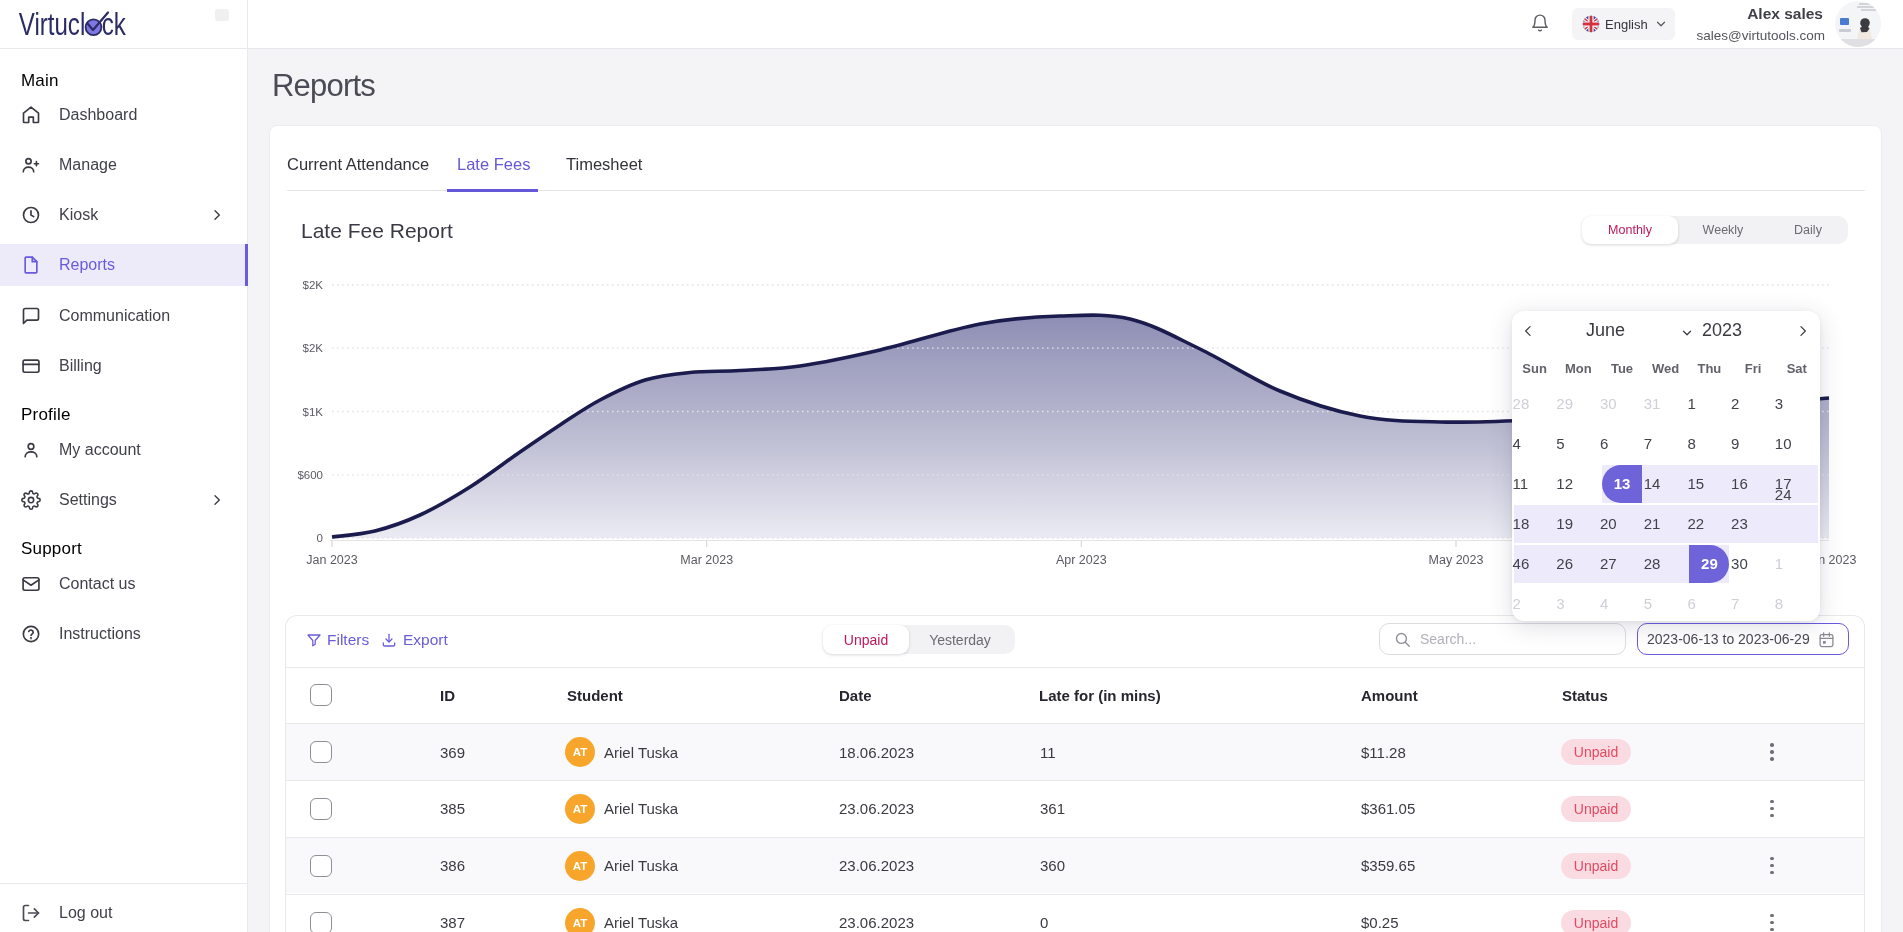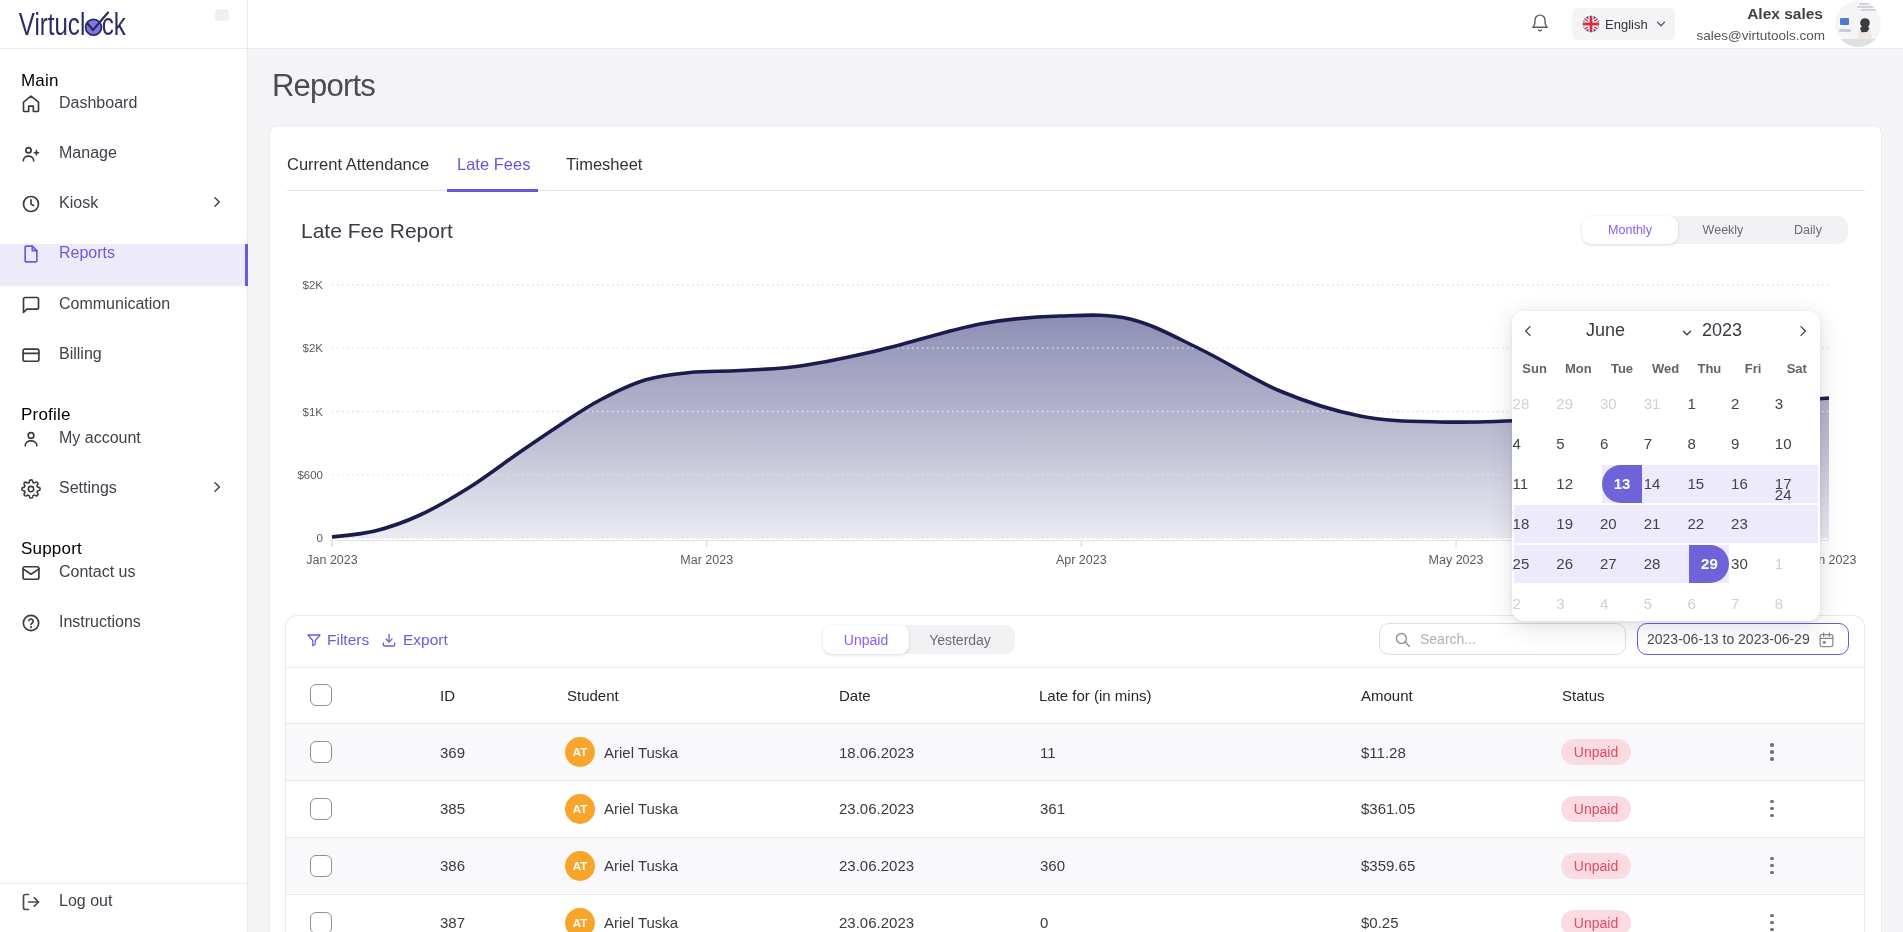--- a/index.html
+++ b/index.html
@@ -5,51 +5,51 @@
 *{margin:0;padding:0;box-sizing:border-box}
 html,body{width:1903px;height:932px;overflow:hidden}
 body{font-family:"Liberation Sans",sans-serif;background:#fff;position:relative;color:#3c3c46}
 .abs{position:absolute}
 .pagebg{left:248px;top:49px;width:1655px;height:883px;background:#f4f4f6}
 .card{left:269px;top:125px;width:1613px;height:807px;background:#fff;border:1px solid #ececf0;border-radius:8px 8px 0 0;border-bottom:none}
 
 .sidebar{left:0;top:0;width:248px;height:932px;background:#fff;border-right:1px solid #e9e9ed}
 .toggle{left:215px;top:9px;width:14px;height:12px;background:#f0f0f1;border-radius:3px}
 .seclabel{left:21px;font-size:17px;color:#000000;letter-spacing:.2px}
-.item{left:0;width:248px;height:42px;display:flex;color:#41414b;font-size:16px}
+.item{left:0;width:248px;height:42px;display:flex;align-items:center;color:#41414b;font-size:16px}
 .item svg{margin-left:21px;flex:0 0 auto}
 .item .lbl{margin-left:18px}
 .item .chev{position:absolute;right:23px}
 .item.active{background:#edebfa;color:#6a5ae0;border-right:3px solid #6a5ae0}
 .logout-div{left:0;top:883px;width:248px;height:1px;background:#e9e9ed}
 
 .topbar-border{left:0;top:48px;width:1903px;height:1px;background:#e9e9ed}
 .lang{left:1572px;top:8px;width:103px;height:32px;background:#f4f4f6;border-radius:6px;display:flex;align-items:center}
 .uname{right:80px;top:5px;font-size:15.5px;font-weight:bold;color:#3f3f49;text-align:right}
 .uemail{right:78px;top:28px;font-size:13.5px;color:#55555e;text-align:right}
 
 .h1{left:272px;top:68px;font-size:31px;color:#4b4b56;letter-spacing:-0.8px}
 .tab{top:155px;font-size:16.5px;color:#32323a}
 .tab.pu{color:#6457d8}
 .tabline{left:287px;top:190px;width:1578px;height:1px;background:#e4e4e8}
 .tabactive{left:447px;top:189px;width:91px;height:3px;background:#6457d8}
 .h2{left:301px;top:219px;font-size:21px;color:#3a3a44}
 
 .seg{background:#f2f2f4;border-radius:10px;display:flex;align-items:center;font-size:12.5px;color:#6b6b72}
-.seg .on{background:#fff;border-radius:9px;color:#8b5cf6;box-shadow:0 1px 3px rgba(40,40,60,.18);display:flex;align-items:center;justify-content:center;height:100%}
+.seg .on{background:#fff;border-radius:9px;color:#be185d;box-shadow:0 1px 3px rgba(40,40,60,.18);display:flex;align-items:center;justify-content:center;height:100%}
 .seg .off{display:flex;align-items:center;justify-content:center}
 .seg1{left:1582px;top:216px;width:266px;height:28px}
 .seg2{left:823px;top:625px;width:192px;height:29px;font-size:14px}
 
 .tcard{left:285px;top:615px;width:1580px;height:317px;border:1px solid #e9e9ec;border-radius:12px 12px 0 0;border-bottom:none;background:#fff}
 .btn-pu{display:flex;align-items:center;color:#6a5cd9;font-size:15.5px}
 .search{left:1379px;top:623px;width:247px;height:32px;border:1.5px solid #dcdce1;border-radius:10px;display:flex;align-items:center;color:#b0b0b8;font-size:14px}
 .dateinput{left:1637px;top:623px;width:212px;height:32px;border:1.5px solid #6a5ae0;border-radius:10px;display:flex;align-items:center;color:#4a4a52;font-size:14px;background:#fff}
 .thead-line{background:#e9e9ec;height:1px;left:286px;width:1578px}
-.th{top:687px;font-size:15px;font-weight:normal;color:#26262e}
+.th{top:687px;font-size:15px;font-weight:bold;color:#26262e}
 .row{left:286px;width:1578px;height:56px}
 .row.alt{background:#f9f9fb}
 .cell{font-size:15px;color:#3a3a42}
 .cb{width:22px;height:22px;border:1.5px solid #8f8f98;border-radius:6px;background:#fff}
 .avatar{width:30px;height:30px;border-radius:50%;background:#f7a62b;color:#fff;font-size:11.5px;font-weight:bold;display:flex;align-items:center;justify-content:center}
 .pill{width:70px;height:26px;border-radius:13px;background:#fbdbe2;color:#e24a62;font-size:14px;display:flex;align-items:center;justify-content:center}
 .dots{width:4px;display:flex;flex-direction:column;gap:3.5px}
 .dots i{width:3.5px;height:3.5px;border-radius:50%;background:#6f6f78}
 
 .cal{left:1512px;top:311px;width:308px;height:310px;background:#fff;border-radius:12px;box-shadow:0 5px 25px rgba(50,50,90,.16),0 1px 4px rgba(50,50,90,.08)}
@@ -409,21 +409,21 @@
 <div class="abs dnum" style="left:1687.4px;top:463.9px">15</div>
 <div class="abs dnum" style="left:1731.1px;top:463.9px">16</div>
 <div class="abs dnum" style="left:1774.8px;top:463.9px">17</div>
 <div class="abs dnum" style="left:1512.6px;top:503.8px">18</div>
 <div class="abs dnum" style="left:1556.3px;top:503.8px">19</div>
 <div class="abs dnum" style="left:1600.0px;top:503.8px">20</div>
 <div class="abs dnum" style="left:1643.7px;top:503.8px">21</div>
 <div class="abs dnum" style="left:1687.4px;top:503.8px">22</div>
 <div class="abs dnum" style="left:1731.1px;top:503.8px">23</div>
 <div class="abs dnum" style="left:1774.8px;top:475px">24</div>
-<div class="abs dnum" style="left:1512.6px;top:543.7px">25</div>
+<div class="abs dnum" style="left:1512.6px;top:543.7px">46</div>
 <div class="abs dnum" style="left:1556.3px;top:543.7px">26</div>
 <div class="abs dnum" style="left:1600.0px;top:543.7px">27</div>
 <div class="abs dnum" style="left:1643.7px;top:543.7px">28</div>
 <div class="abs dnum" style="left:1731.1px;top:543.7px">30</div>
 <div class="abs dnum mut" style="left:1774.8px;top:543.7px">1</div>
 <div class="abs dnum mut" style="left:1512.6px;top:583.6px">2</div>
 <div class="abs dnum mut" style="left:1556.3px;top:583.6px">3</div>
 <div class="abs dnum mut" style="left:1600.0px;top:583.6px">4</div>
 <div class="abs dnum mut" style="left:1643.7px;top:583.6px">5</div>
 <div class="abs dnum mut" style="left:1687.4px;top:583.6px">6</div>

